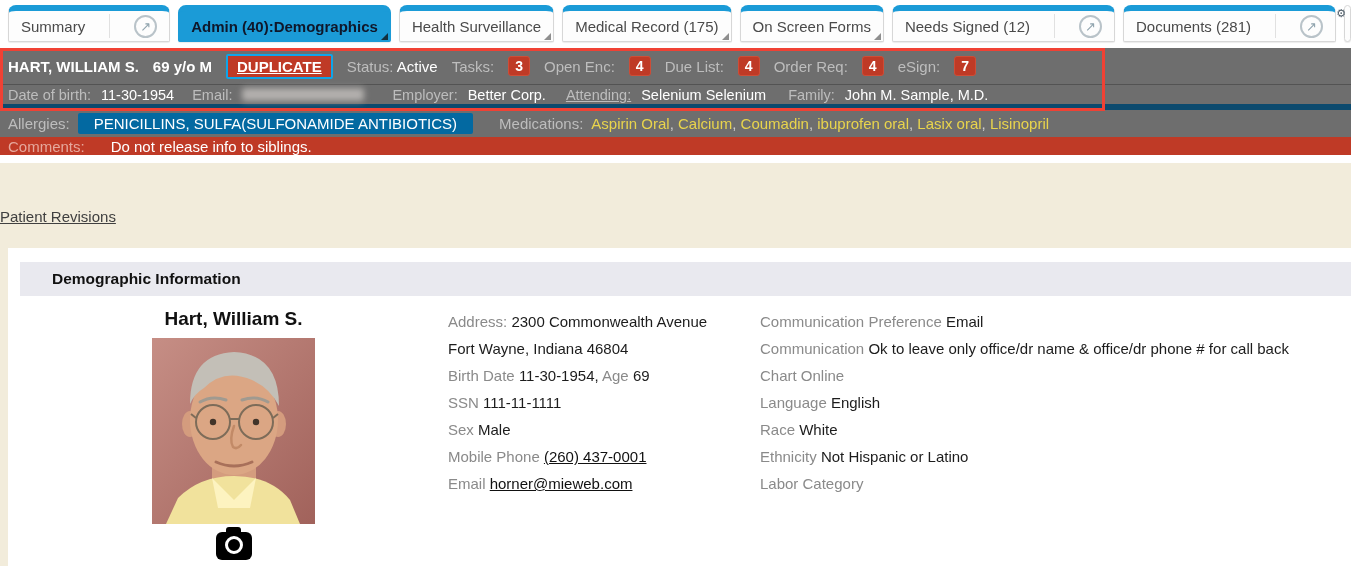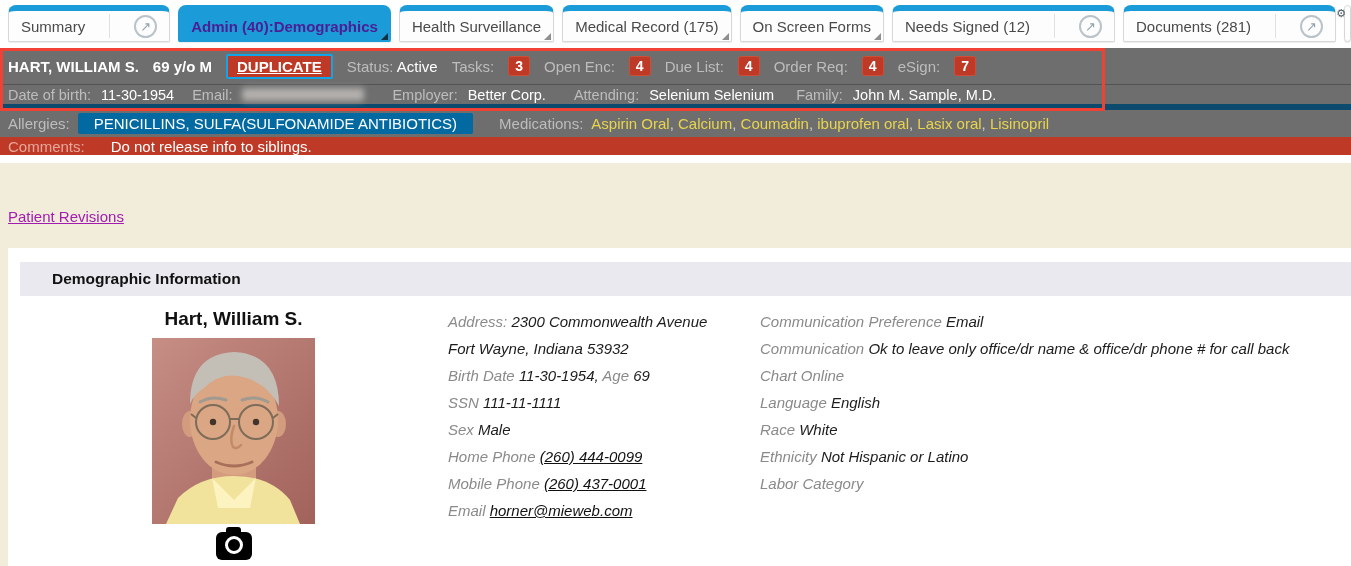--- a/index.html
+++ b/index.html
@@ -6,21 +6,21 @@
   html,body { width:1351px; height:566px; overflow:hidden; }
   body { font-family:"Liberation Sans", sans-serif; background:#ffffff; position:relative; }
 
   
   .tabbar { position:absolute; top:0; left:0; width:1351px; height:48px; background:#fff;
             display:flex; align-items:flex-start; padding:5px 0 0 8px; gap:8px; }
   .tab { position:relative; height:37px; background:#fdfdfd; border:1px solid #d7d7d7;
          border-top:6px solid #1b9bd7; border-radius:8px 8px 2px 2px;
          display:flex; align-items:center; gap:24px; padding:0 12px; cursor:pointer;
          color:#4a4a4a; font-size:15px; box-shadow:0 1px 1px rgba(0,0,0,.08); white-space:nowrap; }
-  .tab.active { background:#1b9bd7; border-color:#1b9bd7; color:#4c1d95; font-weight:bold; }
+  .tab.active { background:#1b9bd7; border-color:#1b9bd7; color:#0f172a; font-weight:bold; }
   .tab-sep { width:1px; height:24px; background:#e1e1e1; }
   .ext-icon { width:23px; height:23px; border:2px solid #b9c3c9; border-radius:50%;
               color:#90a4ae; font-size:13px; line-height:19px; text-align:center; display:inline-block; }
   .corner { position:absolute; right:2px; bottom:1px; width:0; height:0;
             border-left:7px solid transparent; border-bottom:7px solid #8f8f8f; }
   .tab.active .corner { border-bottom-color:#12303f; }
   .gearbtn { position:relative; width:38px; height:37px; background:#fdfdfd; border:1px solid #d7d7d7;
              border-radius:6px; cursor:pointer; box-shadow:0 1px 1px rgba(0,0,0,.08); }
   .gear-main { position:absolute; left:6px; top:7px; font-size:19px; color:#4d5b66; line-height:1; }
   .gear-small { position:absolute; right:4px; top:2px; font-size:11px; color:#4d5b66; line-height:1; }
@@ -43,39 +43,39 @@
   .med { color:#e9d44c; cursor:pointer; }
   .med:not(:last-child)::after { content:", "; color:#cfcfcf; }
   .redacted { display:inline-block; width:122px; height:13px; background:#b3b0ae;
               border-radius:3px; filter:blur(3px); }
   .comments-label { color:#e6a89c; }
   .annotation { position:absolute; top:0; left:0; width:1105px; height:63px;
                 border:3px solid #f04134; pointer-events:none; }
 
   
   .content { position:absolute; top:163px; left:0; width:1351px; height:403px; background:#f2ecdb; }
-  .revisions { position:absolute; top:45px; left:8px; font-size:15px; color:#a21caf;
+  .revisions { position:absolute; top:45px; left:0; font-size:15px; color:#404040;
                text-decoration:underline; cursor:pointer; }
   .card { position:absolute; top:85px; left:8px; right:0; bottom:0; background:#ffffff; }
   .card-header { margin:14px 0 0 12px; background:#e9e9ef; height:34px; display:flex; align-items:center;
                  padding-left:32px; font-size:15.5px; font-weight:bold; color:#111; }
 
   .col-photo { position:absolute; left:128px; top:60px; width:195px; text-align:center; }
   .pt-name { font-size:19px; font-weight:bold; color:#111; margin-bottom:8px; white-space:nowrap; }
   .photo { width:163px; height:186px; display:block; margin:0 auto; }
   .camera { width:36px; height:28px; background:#000; border-radius:6px; position:relative;
             margin:8px auto 0; cursor:pointer; }
   .camera::before { content:""; position:absolute; top:-5px; left:10px; width:15px; height:7px;
                     background:#000; border-radius:3px 3px 0 0; }
   .camera::after { content:""; position:absolute; top:4px; left:9px; width:12px; height:12px;
                    border:3px solid #fff; border-radius:50%; }
 
   .col-mid { position:absolute; left:440px; top:62px; width:305px; font-size:15px; }
   .col-right { position:absolute; left:752px; top:62px; right:8px; font-size:15px; }
-  .drow { line-height:23px; margin-bottom:4px; color:#1c1c1c;font-style:italic; }
+  .drow { line-height:23px; margin-bottom:4px; color:#1c1c1c; }
   .dlabel { color:#8a8a8a; }
   .dlink { color:#111; text-decoration:underline; cursor:pointer; }
 </style>
 </head>
 <body>
 
 <div class="tabbar">
   <div class="tab">
     <span>Summary</span>
     <span class="tab-sep"></span>
@@ -133,21 +133,21 @@
     <span class="hlabel">eSign:</span>
     <span class="badge">7</span>
   </div>
   <div class="hrow hrow2">
     <span class="hlabel">Date of birth:</span>
     <span class="hval">11-30-1954</span>
     <span class="hlabel" style="margin-left:8px;">Email:</span>
     <span class="redacted"></span>
     <span class="hlabel" style="margin-left:18px;">Employer:</span>
     <span class="hval">Better Corp.</span>
-    <span class="hlabel" style="margin-left:18px;">Attending:</span>
+    <span class="hlabel" style="margin-left:10px;text-decoration:underline;">Attending:</span>
     <span class="hval">Selenium Selenium</span>
     <span class="hlabel" style="margin-left:12px;">Family:</span>
     <span class="hval">John M. Sample, M.D.</span>
   </div>
   <div class="hrow hrow3">
     <span class="hlabel">Allergies:</span>
     <span class="allergy-badge">PENICILLINS, SULFA(SULFONAMIDE ANTIBIOTICS)</span>
     <span class="hlabel" style="margin-left:18px;">Medications:</span>
     <span>
       <span class="med">Aspirin Oral</span>
@@ -204,41 +204,37 @@
       </svg>
       <div class="camera"></div>
     </div>
 
     <div class="col-mid">
       <div class="drow">
         <span class="dlabel">Address:</span>
         <span>2300 Commonwealth Avenue</span>
       </div>
       <div class="drow">
-        <span>Fort Wayne, Indiana 53932</span>
+        <span>Fort Wayne, Indiana 46804</span>
       </div>
       <div class="drow">
         <span class="dlabel">Birth Date</span>
         <span>11-30-1954,</span>
         <span class="dlabel">Age</span>
         <span>69</span>
       </div>
       <div class="drow">
         <span class="dlabel">SSN</span>
         <span>111-11-1111</span>
       </div>
       <div class="drow">
         <span class="dlabel">Sex</span>
         <span>Male</span>
       </div>
       <div class="drow">
-        <span class="dlabel">Home Phone</span>
-        <a class="dlink">(260) 444-0099</a>
-      </div>
-      <div class="drow">
         <span class="dlabel">Mobile Phone</span>
         <a class="dlink">(260) 437-0001</a>
       </div>
       <div class="drow">
         <span class="dlabel">Email</span>
         <a class="dlink">horner@mieweb.com</a>
       </div>
     </div>
 
     <div class="col-right">

